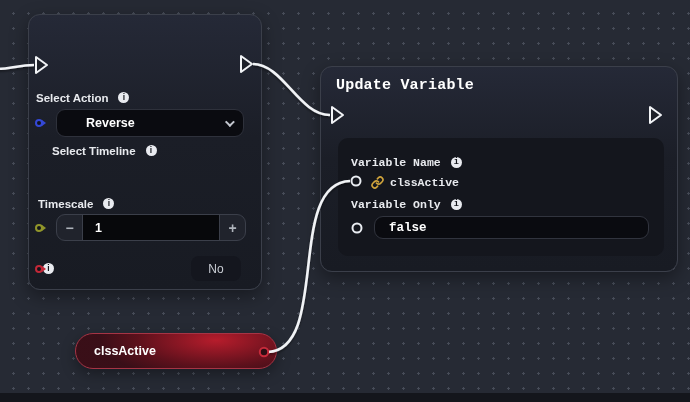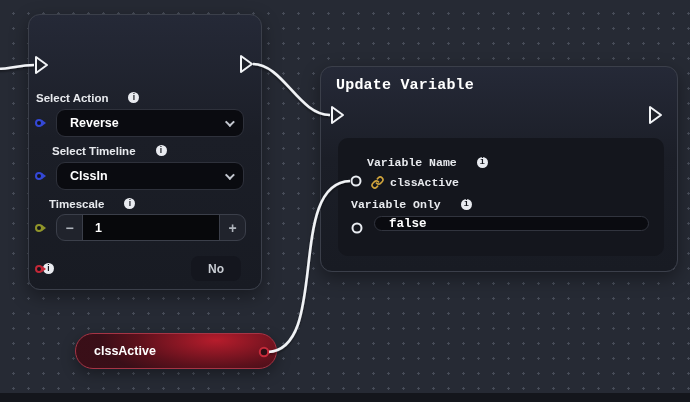--- a/index.html
+++ b/index.html
@@ -27,21 +27,21 @@
   }
   .node-gsap { left:28px; top:14px; width:234px; height:276px; }
   .node-uv   { left:320px; top:66px; width:358px; height:206px;font-family:Liberation Mono, monospace; }
   .node-title {
     position:absolute; left:18px; top:9px;
     font-size:15px; font-weight:bold; color:#ffffff; letter-spacing:.2px;
   }
   .node-uv .node-title { left:15px; top:10px; }
 
   .field-label {
-    position:absolute; display:flex; align-items:center; gap:20px;
+    position:absolute; display:flex; align-items:center; gap:10px;
     font-size:11.5px; font-weight:bold; color:#e8eaee; height:13px;
   }
   .info {
     width:11px; height:11px; border-radius:50%;
     background:#e9ebf0; color:#14161c;
     font-size:8.5px; font-weight:bold; line-height:11px; text-align:center;
     display:inline-block; flex:0 0 auto;
   }
   .row { position:absolute; display:flex; align-items:center; }
 
@@ -59,21 +59,21 @@
   .port-blue   { color:#3448d6; }
   .port-yellow { color:#90952a; }
   .port-red    { color:#c22838; }
 
   .select {
     margin-left:13px;
     display:flex; align-items:center; justify-content:space-between;
     width:188px; height:28px;
     background:#0a0b10; border:1px solid #2e313b; border-radius:9px;
     color:#ffffff; font-size:12.5px; font-weight:bold;
-    padding:0 11px 0 13px;
+    padding:0 11px 0 29px;
   }
   .chevron {
     width:7px; height:7px; flex:0 0 auto;
     border-right:2px solid #c3c7cf; border-bottom:2px solid #c3c7cf;
     transform:rotate(45deg) translateY(-2px);
   }
   .stepper {
     margin-left:13px;
     display:flex; align-items:stretch;
     width:190px; height:27px;
@@ -88,32 +88,32 @@
     flex:1; background:#07080b;
     border-left:1px solid #3b3f4a; border-right:1px solid #3b3f4a;
     color:#ffffff; font-size:12.5px; font-weight:bold;
     display:flex; align-items:center; padding-left:12px;
   }
   .toggle-label { margin-left:11px; font-size:11.5px; font-weight:bold; color:#e8eaee; }
   .toggle-label + .info { margin-left:6px; }
   .no-btn {
     margin-left:auto;
     width:50px; height:25px; border-radius:8px;
-    background:#14161e; color:#c9cdd4; font-size:12px; font-weight:bold;
+    background:#14161e; color:#c9cdd4; font-size:12px; font-weight:normal;
     display:flex; align-items:center; justify-content:center;
   }
 
   
   .uv-panel {
     position:absolute; left:17px; top:71px; width:326px; height:118px;
     background:#14161d; border-radius:10px;
   }
   .uv-name-value { font-size:11.5px; font-weight:bold; color:#e9ebef; }
   .uv-input {
-    position:absolute; left:36px; top:78px; width:275px; height:15px;
+    position:absolute; left:36px; top:78px; width:275px; height:23px;
     background:#0a0b10; border:1px solid #31343e; border-radius:9px;
     color:#ffffff; font-size:12.5px; font-weight:bold;
     display:flex; align-items:center; padding-left:14px;
   }
 
   
   .pill {
     position:absolute; left:75px; top:333px; width:202px; height:36px;
     border-radius:18px;
     border:1px solid #a63445;
@@ -144,29 +144,22 @@
       <div class="select">
         <span>Reverse</span>
         <span class="chevron"></span>
       </div>
     </div>
 
     <div class="field-label" style="left:7px; top:129px;margin-left:16px;">
       <span>Select Timeline</span>
       <span class="info">i</span>
     </div>
-    <div class="row" style="left:6px; top:147px; height:28px; width:220px;">
-      <span class="port port-blue"></span>
-      <div class="select">
-        <span>ClssIn</span>
-        <span class="chevron"></span>
-      </div>
-    </div>
-
-    <div class="field-label" style="left:20px; top:182px;align-items:center;">
+
+    <div class="field-label" style="left:9px; top:182px;align-items:center;">
       <span>Timescale</span>
       <span class="info">i</span>
     </div>
     <div class="row" style="left:6px; top:199px; height:27px; width:222px;">
       <span class="port port-yellow"></span>
       <div class="stepper">
         <span class="step-btn">−</span>
         <span class="step-input">1</span>
         <span class="step-btn">+</span>
       </div>
@@ -176,21 +169,21 @@
       <span class="port port-red"></span>
       <span class="info">i</span>
       <span class="no-btn">No</span>
     </div>
   </div>
 
   <div class="node node-uv">
     <div class="node-title">Update Variable</div>
 
     <div class="uv-panel">
-      <div class="field-label" style="left:29px; top:18px;">
+      <div class="field-label" style="left:13px; top:18px;">
         <span>Variable Name</span>
         <span class="info">i</span>
       </div>
       <div class="row" style="left:33px; top:37px; height:14px;">
         <svg width="13" height="13" viewBox="0 0 24 24" style="flex:0 0 auto;">
           <g fill="none" stroke="#d0a43c" stroke-width="3" stroke-linecap="round" stroke-linejoin="round">
             <path d="M10 13a5 5 0 0 0 7.54.54l3-3a5 5 0 0 0-7.07-7.07l-1.72 1.71"></path>
             <path d="M14 11a5 5 0 0 0-7.54-.54l-3 3a5 5 0 0 0 7.07 7.07l1.71-1.71"></path>
           </g>
         </svg>

